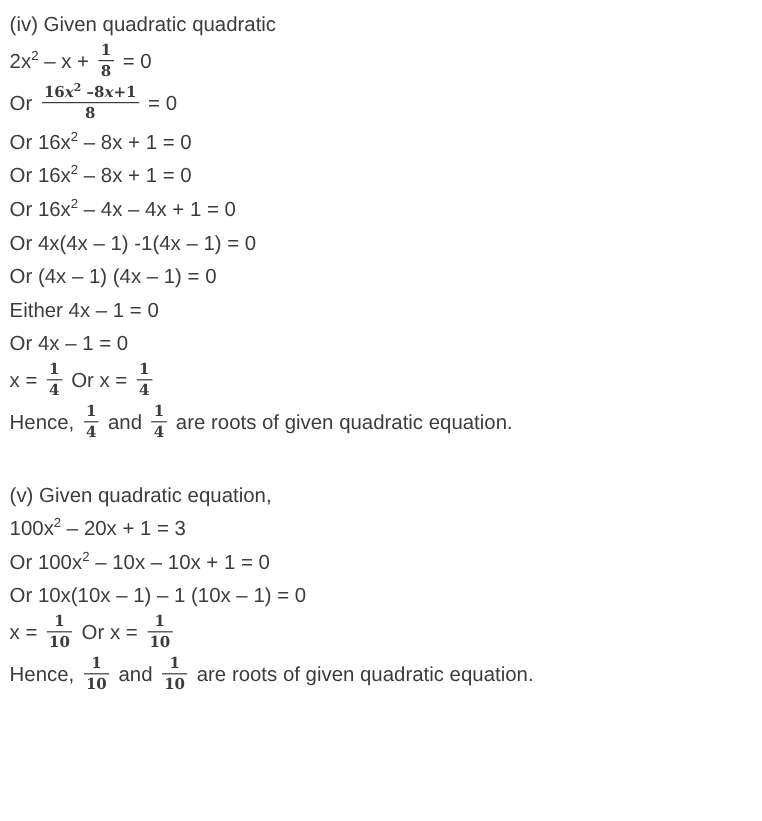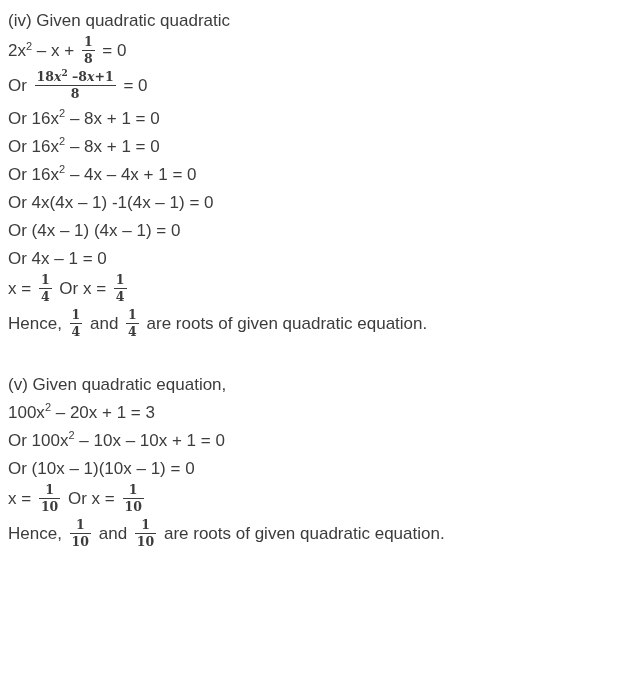--- a/index.html
+++ b/index.html
@@ -61,30 +61,31 @@
     font-style: italic;
   }
 </style>
 </head>
 <body>
 
 <div class="page">
   <div>
       <div class="line"><span>(iv) Given quadratic quadratic</span></div>
       <div class="line"><span>2x</span><sup>2</sup><span> – x + </span><span class="frac"><span class="num"><span>1</span></span><span class="den"><span>8</span></span></span><span> = 0</span></div>
-      <div class="line"><span>Or </span><span class="frac"><span class="num"><span>18</span><span class="mi">x</span><sup>2</sup><span> –8</span><span class="mi">x</span><span>+1</span></span><span class="den"><span>8</span></span></span><span> = 0</span></div>
+      <div class="line"><span>Or </span><span class="frac"><span class="num"><span>16</span><span class="mi">x</span><sup>2</sup><span> –8</span><span class="mi">x</span><span>+1</span></span><span class="den"><span>8</span></span></span><span> = 0</span></div>
       <div class="line"><span>Or 16x</span><sup>2</sup><span> – 8x + 1 = 0</span></div>
       <div class="line"><span>Or 16x</span><sup>2</sup><span> – 8x + 1 = 0</span></div>
       <div class="line"><span>Or 16x</span><sup>2</sup><span> – 4x – 4x + 1 = 0</span></div>
       <div class="line"><span>Or 4x(4x – 1) -1(4x – 1) = 0</span></div>
       <div class="line"><span>Or (4x – 1) (4x – 1) = 0</span></div>
+      <div class="line"><span>Either 4x – 1 = 0</span></div>
       <div class="line"><span>Or 4x – 1 = 0</span></div>
       <div class="line"><span>x = </span><span class="frac"><span class="num"><span>1</span></span><span class="den"><span>4</span></span></span><span> Or x = </span><span class="frac"><span class="num"><span>1</span></span><span class="den"><span>4</span></span></span></div>
       <div class="line"><span>Hence, </span><span class="frac"><span class="num"><span>1</span></span><span class="den"><span>4</span></span></span><span> and </span><span class="frac"><span class="num"><span>1</span></span><span class="den"><span>4</span></span></span><span> are roots of given quadratic equation.</span></div>
       <div class="line blank"></div>
       <div class="line"><span>(v) Given quadratic equation,</span></div>
       <div class="line"><span>100x</span><sup>2</sup><span> – 20x + 1 = 3</span></div>
       <div class="line"><span>Or 100x</span><sup>2</sup><span> – 10x – 10x + 1 = 0</span></div>
-      <div class="line"><span>Or (10x – 1)(10x – 1) = 0</span></div>
+      <div class="line"><span>Or 10x(10x – 1) – 1 (10x – 1) = 0</span></div>
       <div class="line"><span>x = </span><span class="frac"><span class="num"><span>1</span></span><span class="den"><span>10</span></span></span><span> Or x = </span><span class="frac"><span class="num"><span>1</span></span><span class="den"><span>10</span></span></span></div>
       <div class="line"><span>Hence, </span><span class="frac"><span class="num"><span>1</span></span><span class="den"><span>10</span></span></span><span> and </span><span class="frac"><span class="num"><span>1</span></span><span class="den"><span>10</span></span></span><span> are roots of given quadratic equation.</span></div>
     </div>
 </div>
 
 </body></html>

